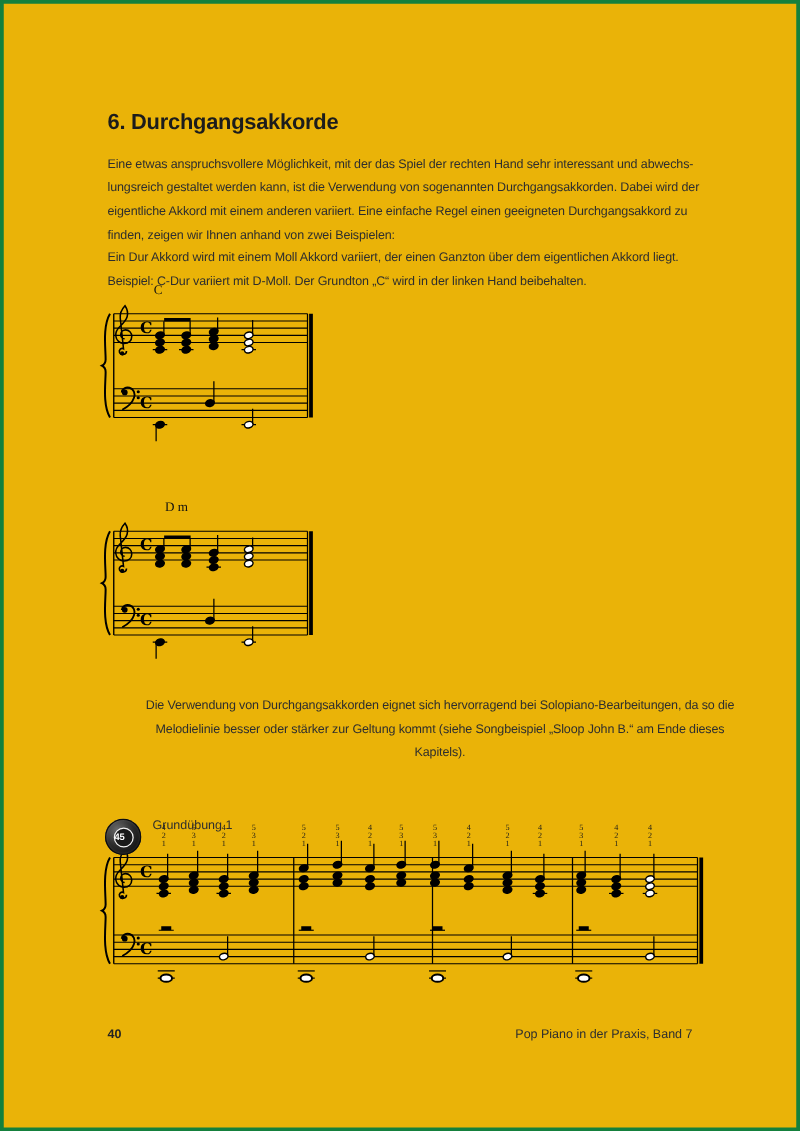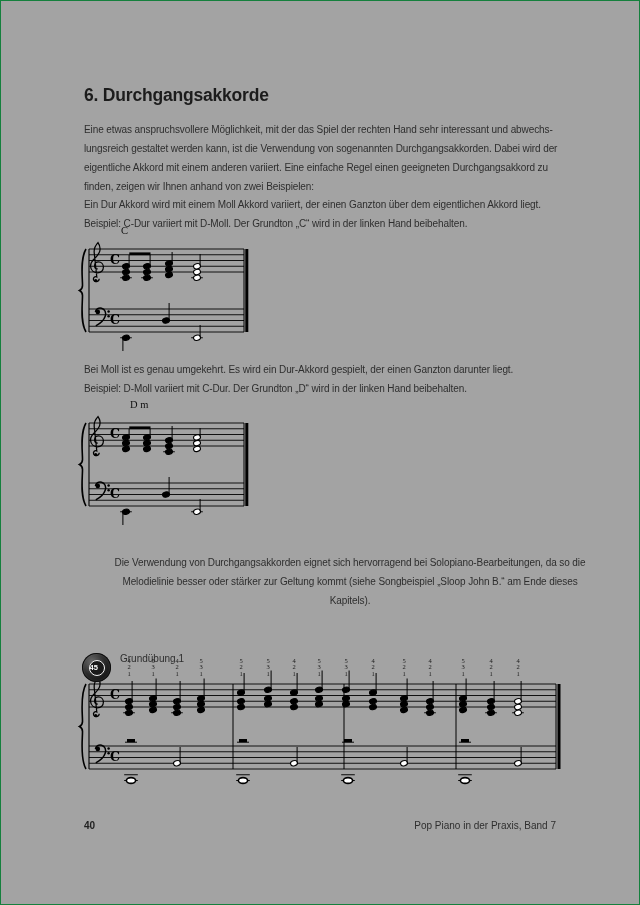--- a/index.html
+++ b/index.html
@@ -1,18 +1,18 @@
 <!DOCTYPE html>
 <html><head>
 <meta charset="utf-8">
 <style>
   * { margin:0; padding:0; box-sizing:border-box; }
   html,body { width:640px; height:905px; }
   body { background:#ffffff; position:relative; font-family:"Liberation Sans",sans-serif; color:#2a2a2a; }
-  .page { position:absolute; inset:0; background:#a3a3a3; border:1px solid #15803d; overflow:hidden; }
+  .page { position:absolute; inset:0; background:#eab308; border:3px solid #15803d; overflow:hidden; }
 
   .chapter-title { position:absolute; left:83px; top:84px; font-size:17.5px; font-weight:bold; color:#1c1c1c; letter-spacing:-0.2px; }
   .para { position:absolute; left:83px; width:532px; font-size:10px; line-height:19px; letter-spacing:-0.1px; white-space:pre-line; color:#2e2e2e; }
   .p-intro { top:119px; }
   .p-dur   { top:194px; }
   .p-moll  { top:359px; }
   .p-usage { top:552px;text-align:center; }
 
   .h2 { position:absolute; left:83px; top:603px; font-size:11.5px; font-weight:bold; color:#1c1c1c; }
   .h3 { position:absolute; left:83px; top:652px; font-size:10px; color:#2e2e2e;margin-left:36px; }
@@ -102,22 +102,20 @@
         <line x1="43.9" y1="115.55" x2="43.9" y2="128" stroke="#000" stroke-width="1"></line>
         <ellipse cx="87" cy="97.5" rx="3.5" ry="2.55" fill="#000" stroke="#000" stroke-width="1.15" transform="rotate(-16 87 97.5)"></ellipse>
         <line x1="90.1" y1="96.7" x2="90.1" y2="80" stroke="#000" stroke-width="1"></line>
         <line x1="112.2" y1="114.75" x2="123.8" y2="114.75" stroke="#000" stroke-width="0.95"></line>
         <ellipse cx="118" cy="114.75" rx="3.5" ry="2.55" fill="#fff" stroke="#000" stroke-width="1.15" transform="rotate(-16 118 114.75)"></ellipse>
         <line x1="121.1" y1="113.95" x2="121.1" y2="102" stroke="#000" stroke-width="1"></line>
         <line x1="50.3" y1="30.8" x2="71.5" y2="30.8" stroke="#000" stroke-width="2.8"></line>
       </svg>
   </div>
 
-  <p class="para p-moll">Bei Moll ist es genau umgekehrt. Es wird ein Dur-Akkord gespielt, der einen Ganzton darunter liegt.
-Beispiel: D-Moll variiert mit C-Dur. Der Grundton „D“ wird in der linken Hand beibehalten.</p>
 
   <div class="music-box ex2">
     <div class="chord-label" style="left:51px; top:2px;">D m</div>
     <svg width="185" height="140" viewBox="0 0 185 140">
         <line x1="10" y1="26" x2="165" y2="26" stroke="#000" stroke-width="0.9"></line>
         <line x1="10" y1="31.75" x2="165" y2="31.75" stroke="#000" stroke-width="0.9"></line>
         <line x1="10" y1="37.5" x2="165" y2="37.5" stroke="#000" stroke-width="0.9"></line>
         <line x1="10" y1="43.25" x2="165" y2="43.25" stroke="#000" stroke-width="0.9"></line>
         <line x1="10" y1="49" x2="165" y2="49" stroke="#000" stroke-width="0.9"></line>
         <line x1="10" y1="86" x2="165" y2="86" stroke="#000" stroke-width="0.9"></line>

